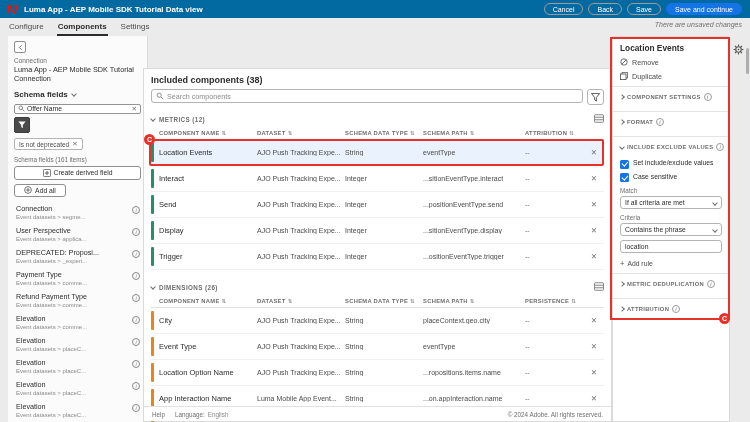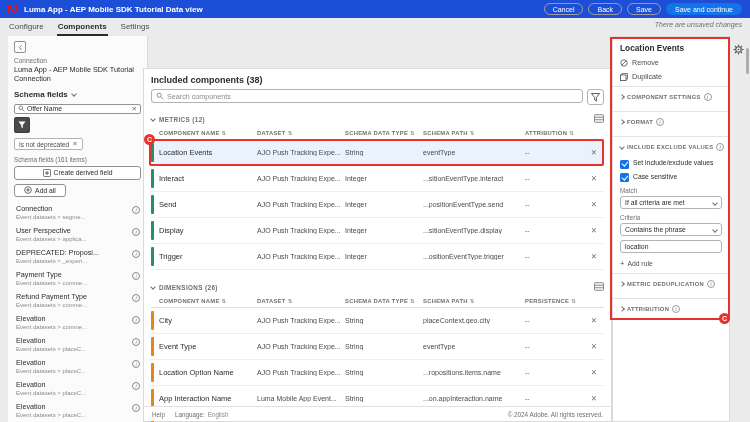--- a/index.html
+++ b/index.html
@@ -1,20 +1,20 @@
 <!DOCTYPE html>
 <html style="--accent: #1473e6; --metric: #268e6c; --dimension: #e68619; --annotation: #e5332b;"><head>
 <meta charset="utf-8">
 <style>
   * { margin:0; padding:0; box-sizing:border-box; }
   body { background:#d9d9d9; font-family:"Liberation Sans","DejaVu Sans",sans-serif; }
   .screen { position:relative; width:750px; height:422px; background:#ebebeb; overflow:hidden; color:#2c2c2c; }
 
   
-  .topbar { position:absolute; top:0; left:0; right:0; height:18px; background:#1d4ed8; display:flex; align-items:center; padding:0 8px; gap:6px; z-index:5; }
+  .topbar { position:absolute; top:0; left:0; right:0; height:18px; background:#0369a1; display:flex; align-items:center; padding:0 8px; gap:6px; z-index:5; }
   .topbar-title { color:#fff; font-size:8px; font-weight:bold; white-space:nowrap; }
   .topbar-actions { margin-left:auto; display:flex; gap:5px; align-items:center; }
   .btn { height:12px; padding:0 8px; border-radius:7px; font-size:7px; display:flex; align-items:center; color:#fff; cursor:pointer; white-space:nowrap; }
   .btn.ghost { background:transparent; border:1px solid #9b9b9b; }
   .btn.primary { background:var(--accent,#1473e6); border:1px solid var(--accent,#1473e6); }
   .unsaved { position:absolute; top:21px; right:8px; font-size:7px; font-style:italic; color:#707070; z-index:4; }
 
   
   .tabs { position:absolute; top:18px; left:8px; height:18px; display:flex; gap:12px; align-items:flex-end; z-index:4; }
   .tab { font-size:8px; color:#4b4b4b; padding:2px 1px 3px; border-bottom:2px solid transparent; cursor:pointer; }
@@ -64,21 +64,21 @@
   .cell { font-size:7px; color:#4b4b4b; white-space:nowrap; overflow:hidden; padding-right:4px; }
   .cell.name { padding-left:8px; font-size:7.5px; color:#2c2c2c; }
   .cell.end { color:#6e6e6e; }
   .cell.close { text-align:center; color:#6e6e6e; font-size:7.5px; cursor:pointer; padding-right:0; }
   .main-footer { position:absolute; left:0; right:0; bottom:0; height:15px; border-top:1px solid #e1e1e1; background:#fff; display:flex; align-items:center; gap:10px; padding:0 8px; font-size:6.3px; color:#6e6e6e; }
   .main-footer .copy { margin-left:auto; }
 
   
   .panel { position:absolute; top:36px; left:612px; width:118px; bottom:0; background:#fff; border:1px solid #dadada; padding:6px 7px; }
   .panel-title { font-size:8.3px; font-weight:bold; }
-  .panel-action { display:flex; align-items:center; gap:4px; margin-top:5px; font-size:7.2px; color:#4b4b4b; cursor:pointer; }
+  .panel-action { display:flex; gap:4px; margin-top:5px; font-size:7.2px; color:#4b4b4b; cursor:pointer; }
   .pdivider { height:1px; background:#e3e3e3; margin:5px -7px 0; }
   .p-section { display:flex; align-items:center; gap:3px; padding:6px 0 5px; font-size:5.8px; font-weight:bold; color:#6e6e6e; letter-spacing:0.3px; cursor:pointer; white-space:nowrap; }
   .pinfo { width:8px; height:8px; border:1px solid #9a9a9a; border-radius:50%; color:#9a9a9a; font-size:5px; display:inline-flex; align-items:center; justify-content:center; font-style:italic; flex:none; }
   .chk-row { display:flex; align-items:flex-start; gap:4px; margin:3px 0 4px; font-size:6.8px; color:#2c2c2c; cursor:pointer; }
   .checkbox { width:9px; height:9px; border-radius:1.5px; background:var(--accent,#1473e6); position:relative; flex:none; margin-top:0.5px; }
   .checkbox::after { content:""; position:absolute; left:2.6px; top:0.8px; width:2.6px; height:5px; border:solid #fff; border-width:0 1.4px 1.4px 0; transform:rotate(42deg); }
   .p-label { font-size:6.3px; color:#6e6e6e; margin-top:5px; }
   .p-select { margin-top:2px; height:13px; border:1px solid #b3b3b3; border-radius:3px; background:#fff; display:flex; align-items:center; justify-content:space-between; padding:0 4px; font-size:6.8px; color:#2c2c2c; cursor:pointer; }
   .p-input { margin-top:4px; height:13px; border:1px solid #b3b3b3; border-radius:3px; background:#fff; display:flex; align-items:center; padding:0 4px; }
   .p-input input { border:0; outline:0; width:100%; font-size:6.8px; font-family:inherit; color:#2c2c2c; background:transparent; }

